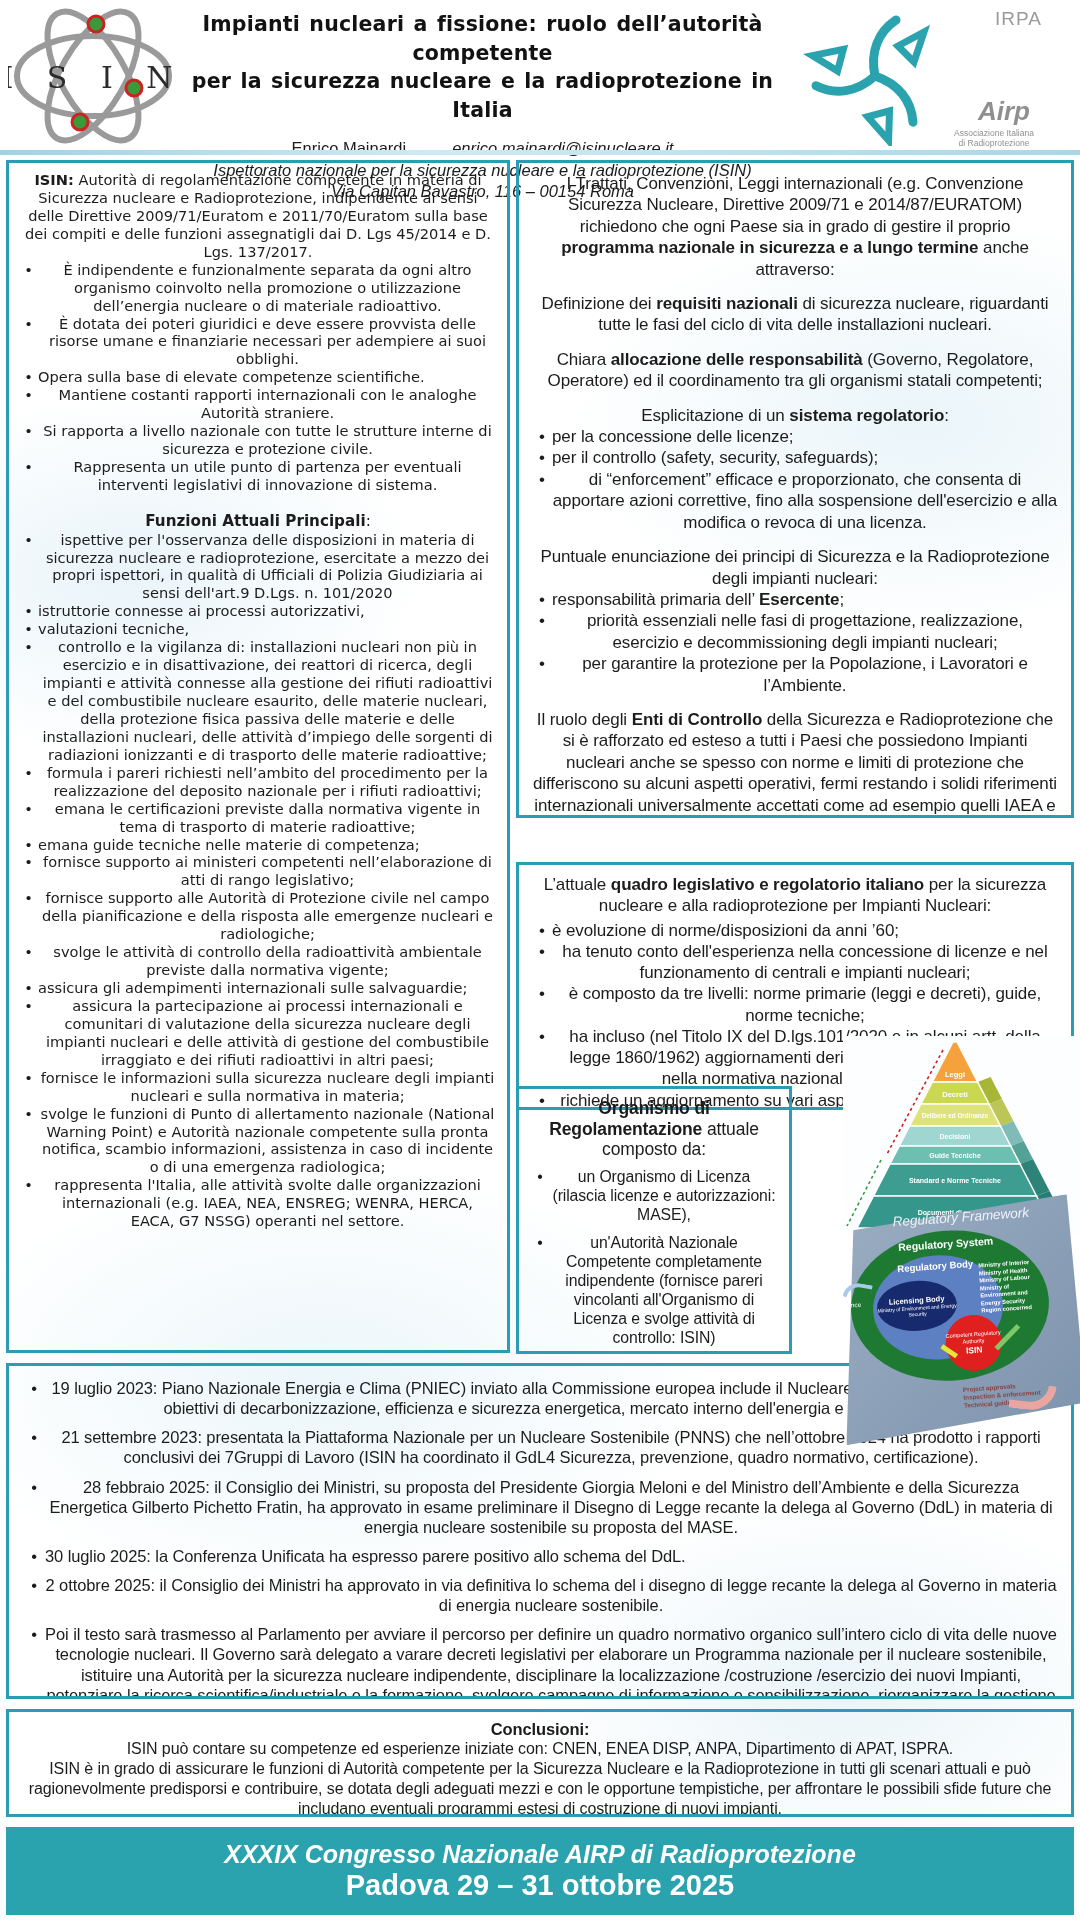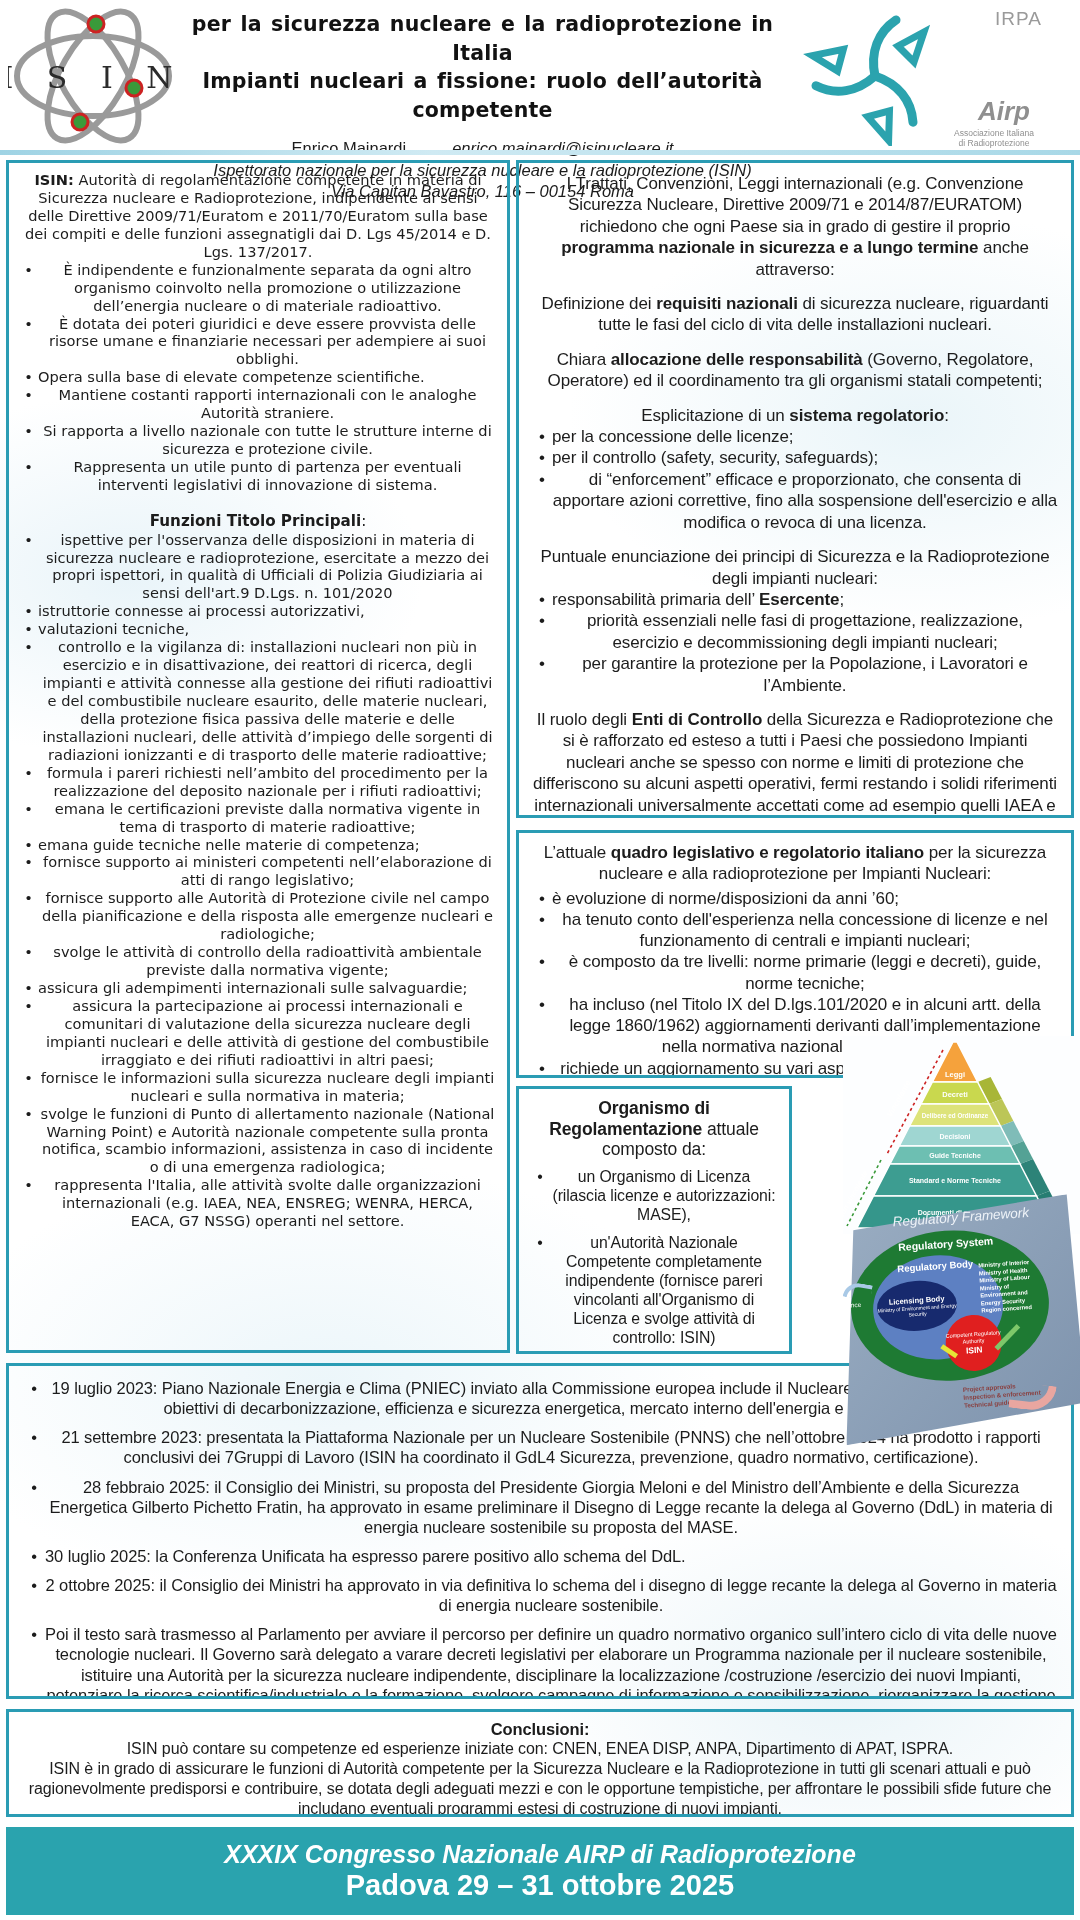--- a/index.html
+++ b/index.html
@@ -38,21 +38,21 @@
   
   .box{ position:absolute; border:3px solid var(--teal); overflow:hidden;text-align:center; }
   .lp{ left:6px; top:160px; width:504px; height:1193px; padding:8px 10px;
        font-family:"DejaVu Sans",sans-serif; font-size:14.6px; line-height:1.23; }
   .lp .li{ display:flex; }
   .lp .dot{ flex:0 0 19px; }
   .fn-head{ margin-top:18px; font-size:15.2px; }
   .r{ font-family:"Liberation Sans",sans-serif; letter-spacing:-.1px; }
   .r1{ left:516px; top:160px; width:558px; height:658px; padding:10px 13px; font-size:17px; line-height:1.26; }
   .r1 .p{ margin-bottom:13px; }
-  .r2{ left:516px; top:830px; width:558px; height:248px; padding:9px 13px; font-size:17px; line-height:1.25; }
+  .r2{ left:516px; top:862px; width:558px; height:248px; padding:9px 13px; font-size:17px; line-height:1.25; }
   .r2 .p{ margin-bottom:3px; }
   .r3{ left:516px; top:1086px; width:276px; height:268px; padding:9px 11px; font-size:15.8px; line-height:1.2; }
   .r3 .head{ font-size:17.5px; margin-bottom:8px; line-height:1.18; }
   .r3 .li{ margin-bottom:9px; }
   .r .li{ display:flex; }
   .r .dot{ flex:0 0 20px; }
   
   .pyr{ position:absolute; left:843px; top:1036px; width:237px; height:198px; background:#fdfeff; z-index:4; }
   .pyr svg{ width:237px; height:198px; display:block; }
   .pyr text{ font-family:"Liberation Sans",sans-serif; font-weight:bold; fill:#ffffff; text-anchor:middle; }
@@ -105,22 +105,22 @@
         <ellipse cx="85" cy="74" rx="72" ry="32" fill="none" stroke="#9a9a9a" stroke-width="6" transform="rotate(60 85 74)"></ellipse>
         <ellipse cx="85" cy="74" rx="72" ry="32" fill="none" stroke="#9a9a9a" stroke-width="6" transform="rotate(-60 85 74)"></ellipse>
         <text x="85" y="86" text-anchor="middle" font-family="DejaVu Serif, serif" font-size="30" fill="#2b2b2b" letter-spacing="12">I S I N</text>
         <circle cx="88" cy="22" r="8" fill="#3a9a3a" stroke="#cc2222" stroke-width="3"></circle>
         <circle cx="126" cy="86" r="8" fill="#3a9a3a" stroke="#cc2222" stroke-width="3"></circle>
         <circle cx="72" cy="120" r="8" fill="#3a9a3a" stroke="#cc2222" stroke-width="3"></circle>
       </svg>
     </div>
     <div class="hdr-center">
       <div class="title">
+        <div>Impianti nucleari a fissione: ruolo dell’autorità competente</div>
         <div>per la sicurezza nucleare e la radioprotezione in Italia</div>
-        <div>Impianti nucleari a fissione: ruolo dell’autorità competente</div>
       </div>
       <div class="author-row">
         <span>Enrico Mainardi</span>
         <span class="author-email">enrico.mainardi@isinucleare.it</span>
       </div>
       <div class="affil">Ispettorato nazionale per la sicurezza nucleare e la radioprotezione (ISIN)</div>
       <div class="addr">Via Capitan Bavastro, 116 – 00154 Roma</div>
     </div>
     <div class="hdr-right">
       <div class="irpa-block">
@@ -170,21 +170,21 @@
         </div>
         <div class="li">
           <span class="dot">•</span>
           <div class="lt">Si rapporta a livello nazionale con tutte le strutture interne di sicurezza e protezione civile.</div>
         </div>
         <div class="li">
           <span class="dot">•</span>
           <div class="lt">Rappresenta un utile punto di partenza per eventuali interventi legislativi di innovazione di sistema.</div>
         </div>
       </div>
-    <div class="fn-head"><b>Funzioni Titolo Principali</b>:</div>
+    <div class="fn-head"><b>Funzioni Attuali Principali</b>:</div>
     <div>
         <div class="li">
           <span class="dot">•</span>
           <div class="lt">ispettive per l'osservanza delle disposizioni in materia di sicurezza nucleare e radioprotezione, esercitate a mezzo dei propri ispettori, in qualità di Ufficiali di Polizia Giudiziaria ai sensi dell'art.9 D.Lgs. n. 101/2020</div>
         </div>
         <div class="li">
           <span class="dot">•</span>
           <div class="lt">istruttorie connesse ai processi autorizzativi,</div>
         </div>
         <div class="li">

